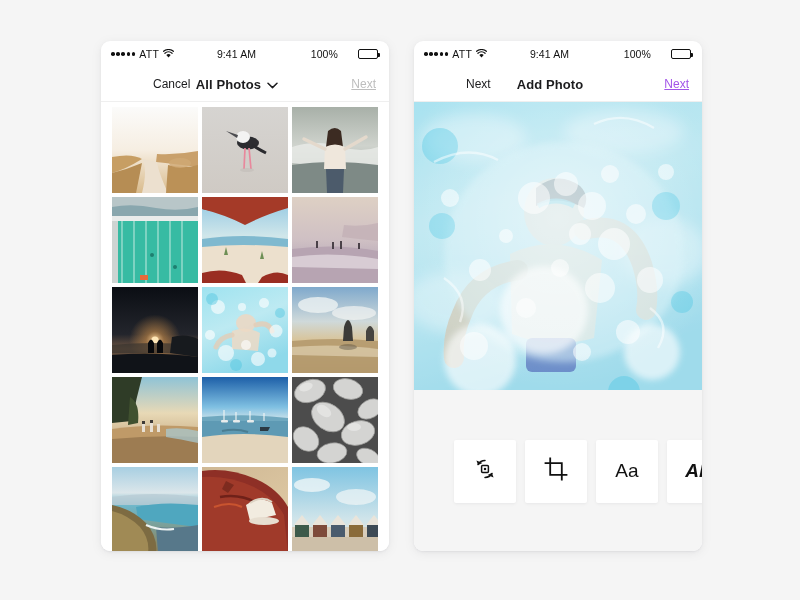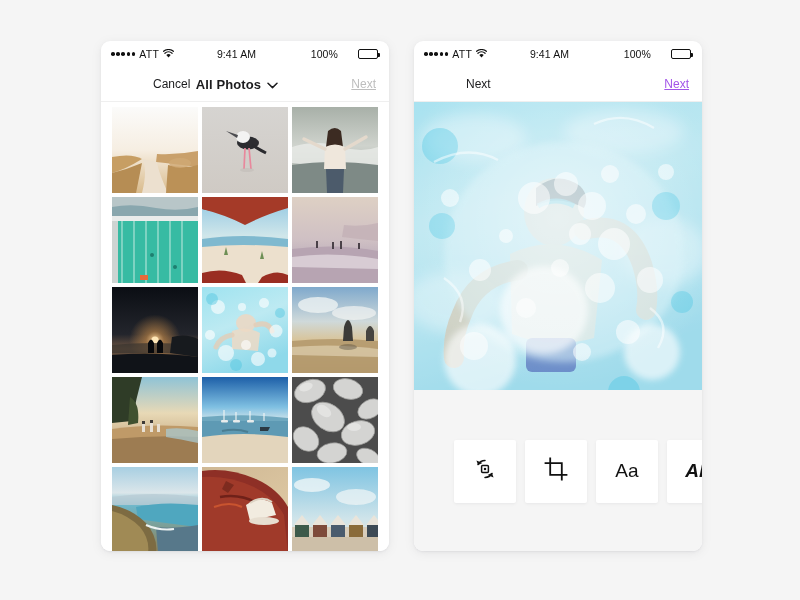--- a/index.html
+++ b/index.html
@@ -641,20 +641,23 @@
       </div>
       <div class="status-time">9:41 AM</div>
       <div class="status-right">
         <span class="batt-pct">100%</span>
         <span class="batt"><span class="batt-fill"></span></span>
       </div>
     </div>
 
     <div class="nav-bar">
       <span class="nav-left">Next</span>
+      <div class="nav-title-wrap">
+        <span class="nav-title">Add Photo</span>
+      </div>
       <span class="nav-right accent">Next</span>
     </div>
 
     <div class="hero">
       <svg class="art" width="288" height="288" viewBox="0 0 288 288" preserveAspectRatio="none">
         <defs>
           <linearGradient id="hb" x1="0" y1="0" x2="0.3" y2="1">
             <stop offset="0" stop-color="#a9e4f1"></stop>
               <stop offset="0.4" stop-color="#c6ecf3"></stop>
             <stop offset="0.75" stop-color="#b5e5f0"></stop>

